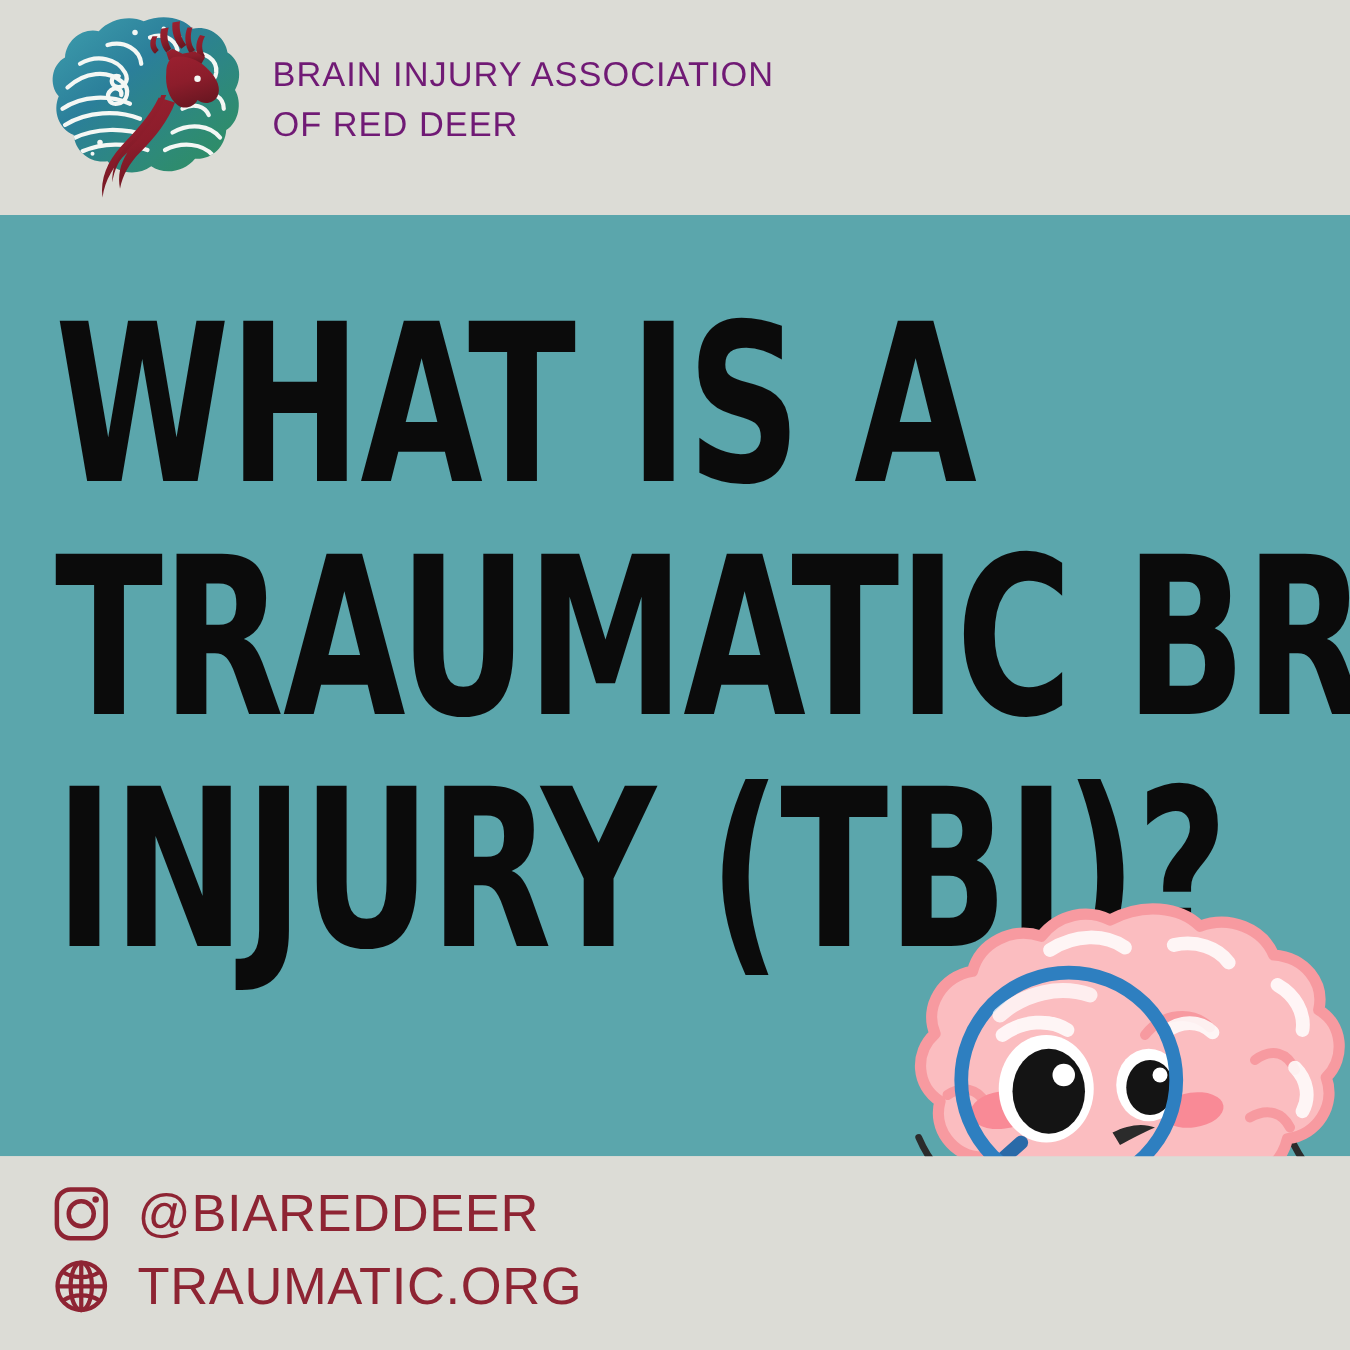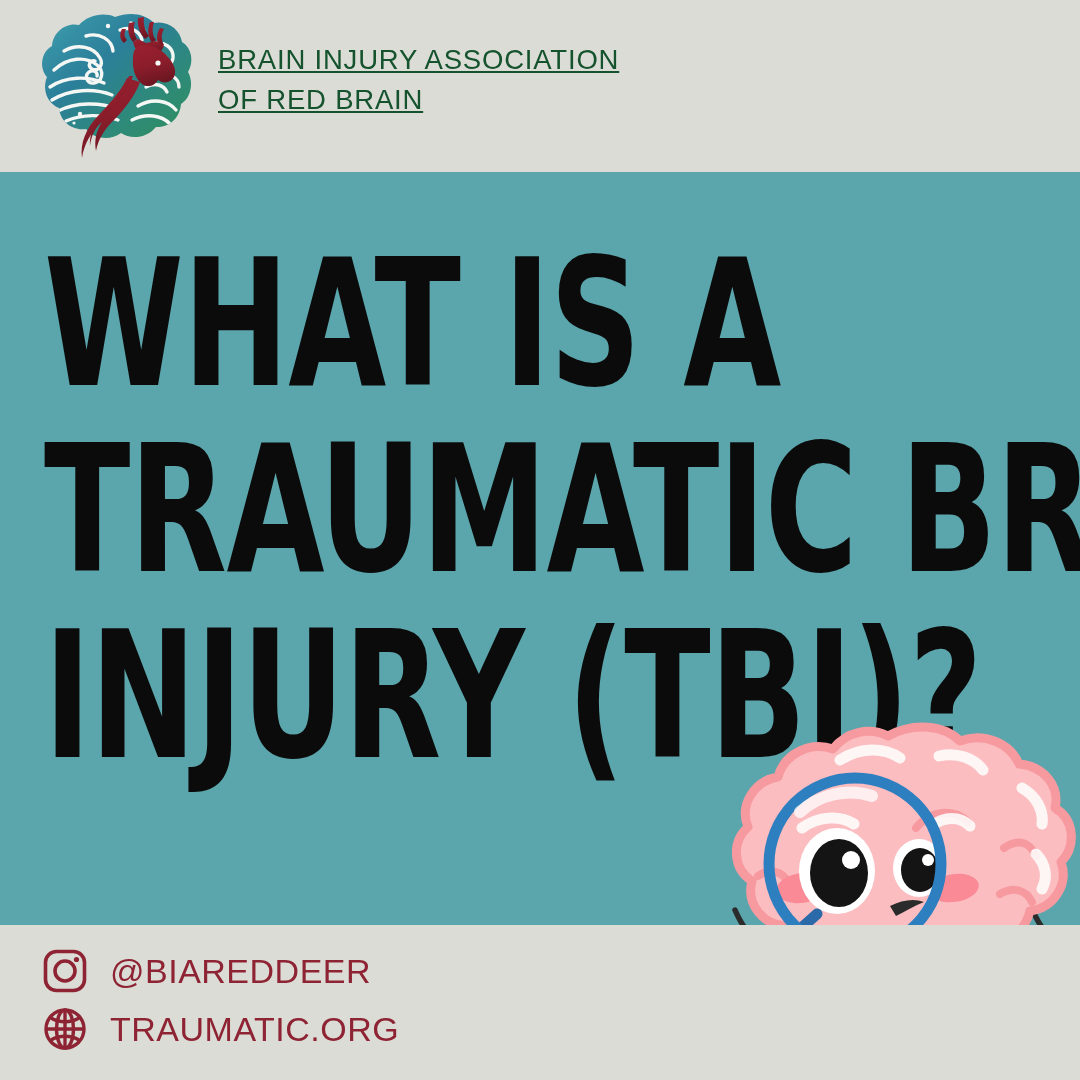--- a/index.html
+++ b/index.html
@@ -11,24 +11,23 @@
     -webkit-font-smoothing:antialiased;
   }
   .canvas{position:relative;width:1080px;height:1080px;background:#dcdcd6;overflow:hidden;}
 
   
   .header{position:absolute;left:0;top:0;width:1080px;height:172px;background:#dcdcd6;}
   .logo-mark{position:absolute;left:34px;top:10px;width:162px;height:152px;}
   .logo-mark svg{display:block;width:162px;height:152px;}
   .org-name{
     position:absolute;left:218px;top:40px;width:700px;
-    color:#14532d;
+    color:#701a75;
     font-size:27.5px;line-height:40px;font-weight:400;
     letter-spacing:0.8px;
-    text-decoration:underline;
   }
   .org-name .l2{display:block;}
 
   
   .band{position:absolute;left:0;top:172px;width:1080px;height:753px;background:#5ba6ac;}
 
   
   .headline{
     position:absolute;left:44px;top:232px;width:990px;
     color:#0b0b0b;
@@ -48,21 +47,21 @@
   .mascot svg{display:block;width:400px;height:368px;}
 
   
   .footer{position:absolute;left:0;top:925px;width:1080px;height:155px;background:#dcdcd6;}
   .contact{position:absolute;left:42px;top:942px;}
   .contact-row{display:flex;align-items:center;height:58px;}
   .contact-icon{width:46px;height:46px;flex:0 0 46px;margin-right:22px;}
   .contact-icon svg{display:block;width:46px;height:46px;}
   .contact-text{
     color:#8e2433;
-    font-size:34px;line-height:46px;font-weight:400;letter-spacing:0.5px;
+    font-size:42px;line-height:46px;font-weight:400;letter-spacing:0.5px;
     white-space:nowrap;
   }
 </style>
 </head>
 <body>
 
 <div class="canvas">
 
   <div class="header">
 
@@ -137,21 +136,21 @@
           <path d="M99 66 C93 82 82 96 70 108 C62 116 57 126 56 136
                    C55 125 60 114 69 105 C80 94 90 82 95 66 Z"></path>
         </g>
 
         <circle cx="124" cy="53" r="2.6" fill="#f4f7f4"></circle>
       </svg>
     </div>
 
     <div class="org-name">
       <span class="l1">BRAIN INJURY ASSOCIATION</span>
-      <span class="l2">OF RED BRAIN</span>
+      <span class="l2">OF RED DEER</span>
     </div>
   </div>
 
   <div class="band"></div>
 
   <div class="headline">
     <span class="hl">WHAT IS A</span>
     <span class="hl">TRAUMATIC BRAIN</span>
     <span class="hl">INJURY (TBI)?</span>
   </div>

